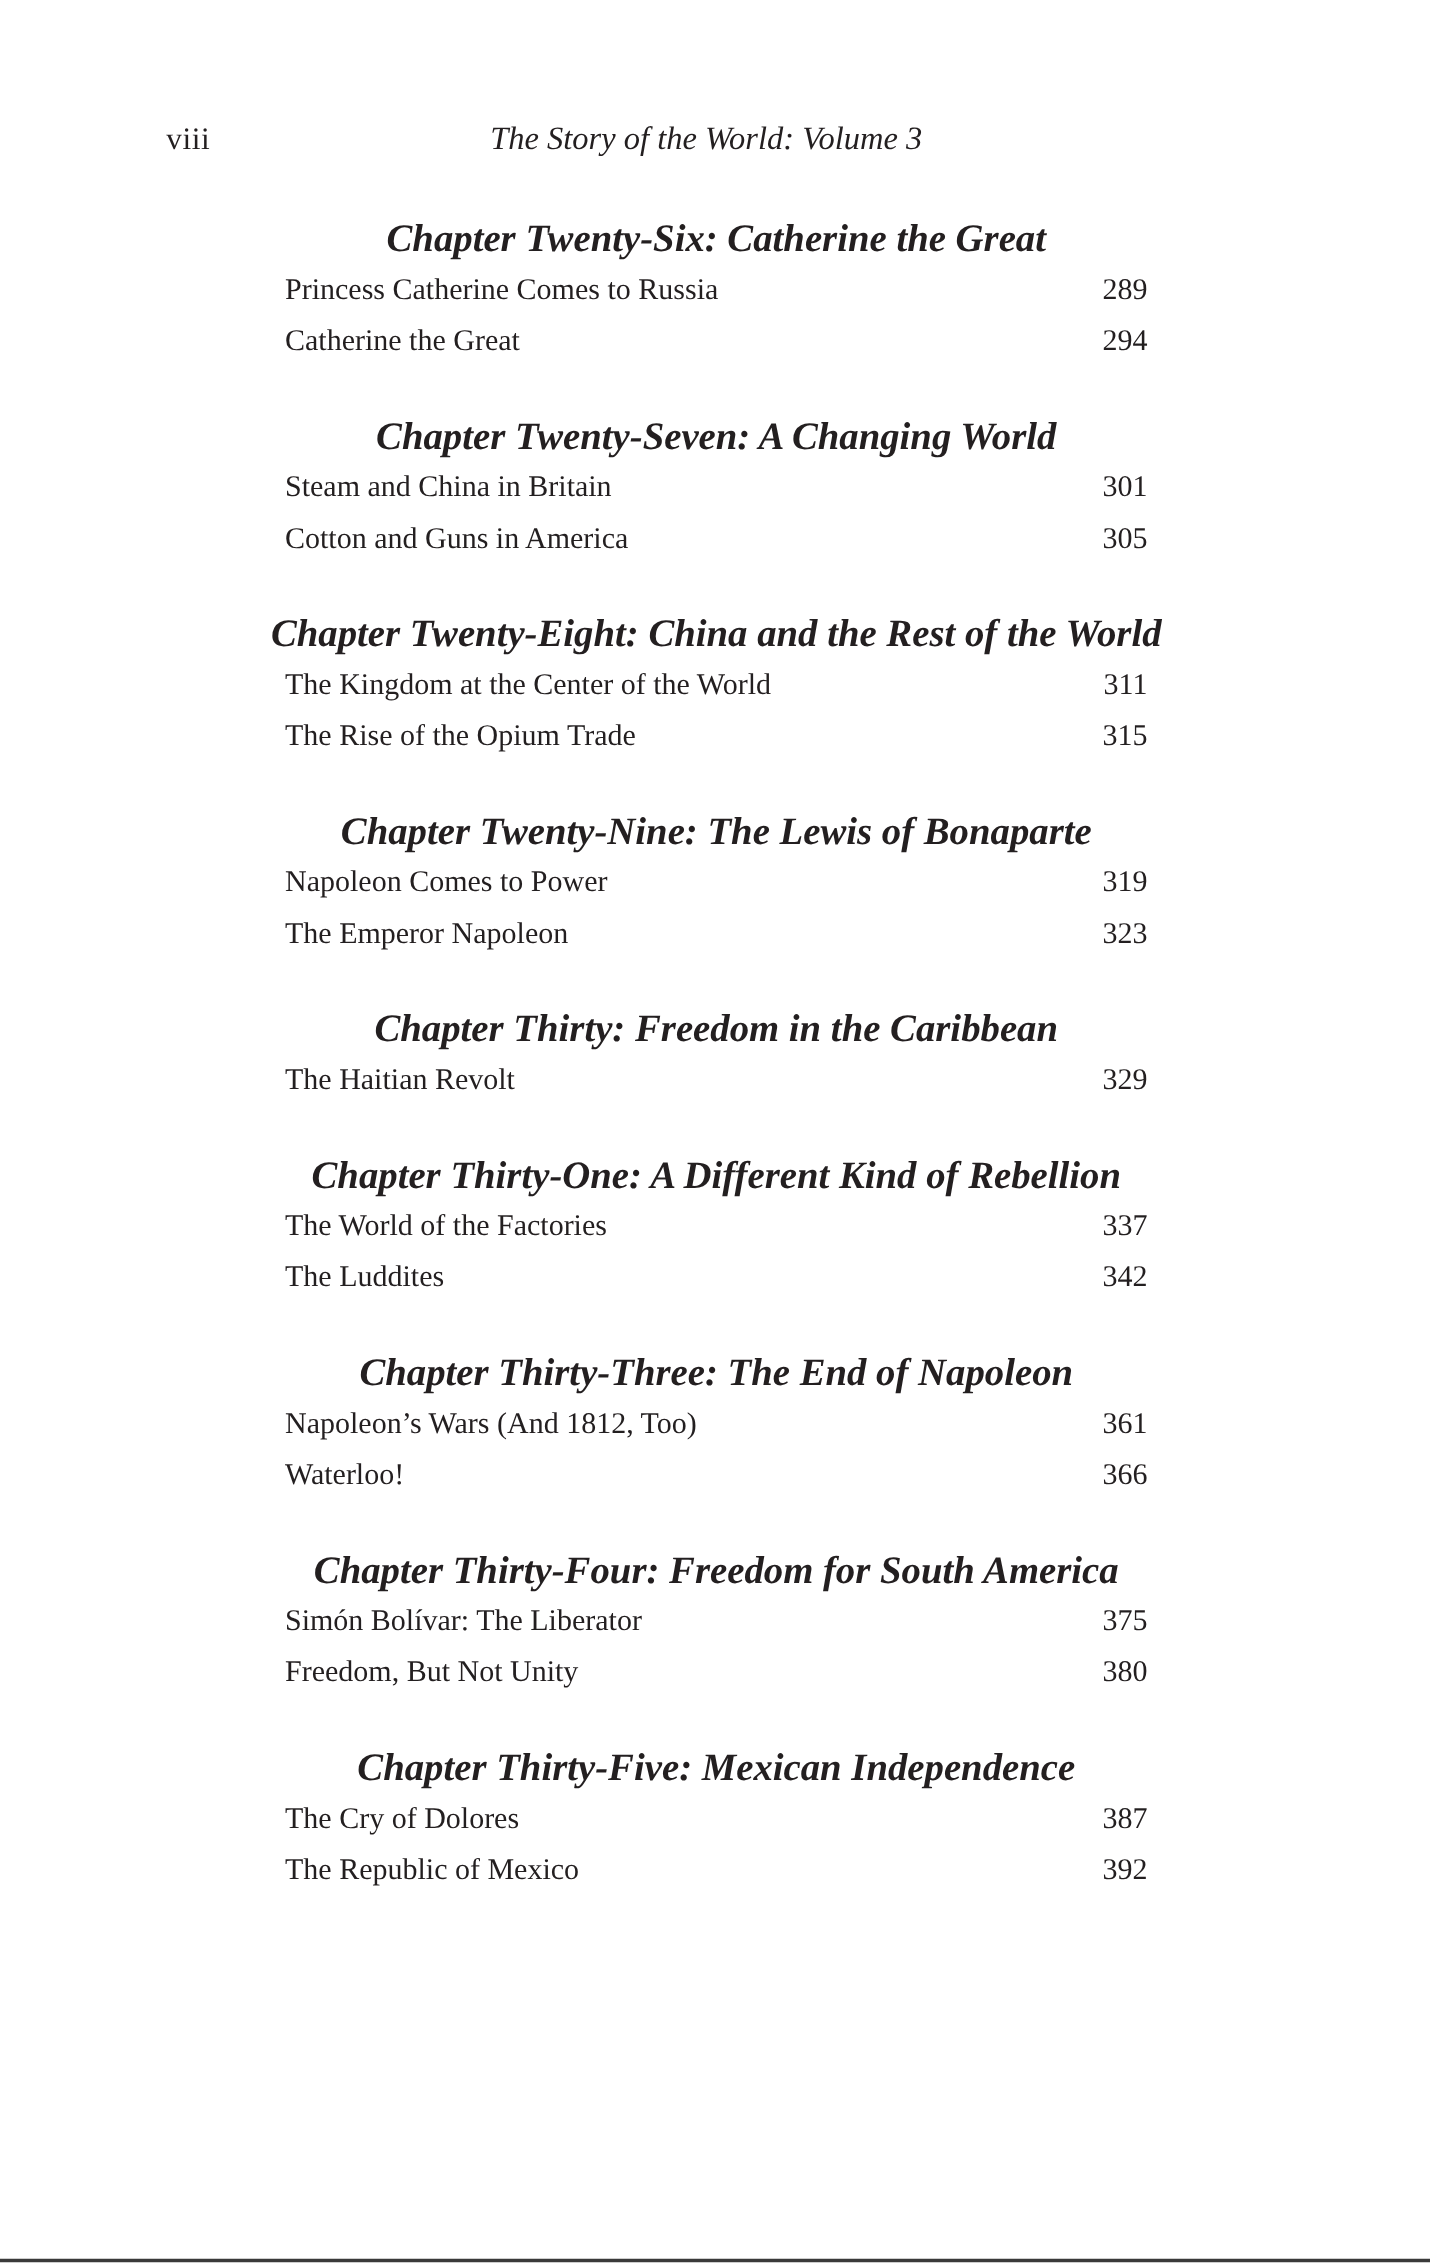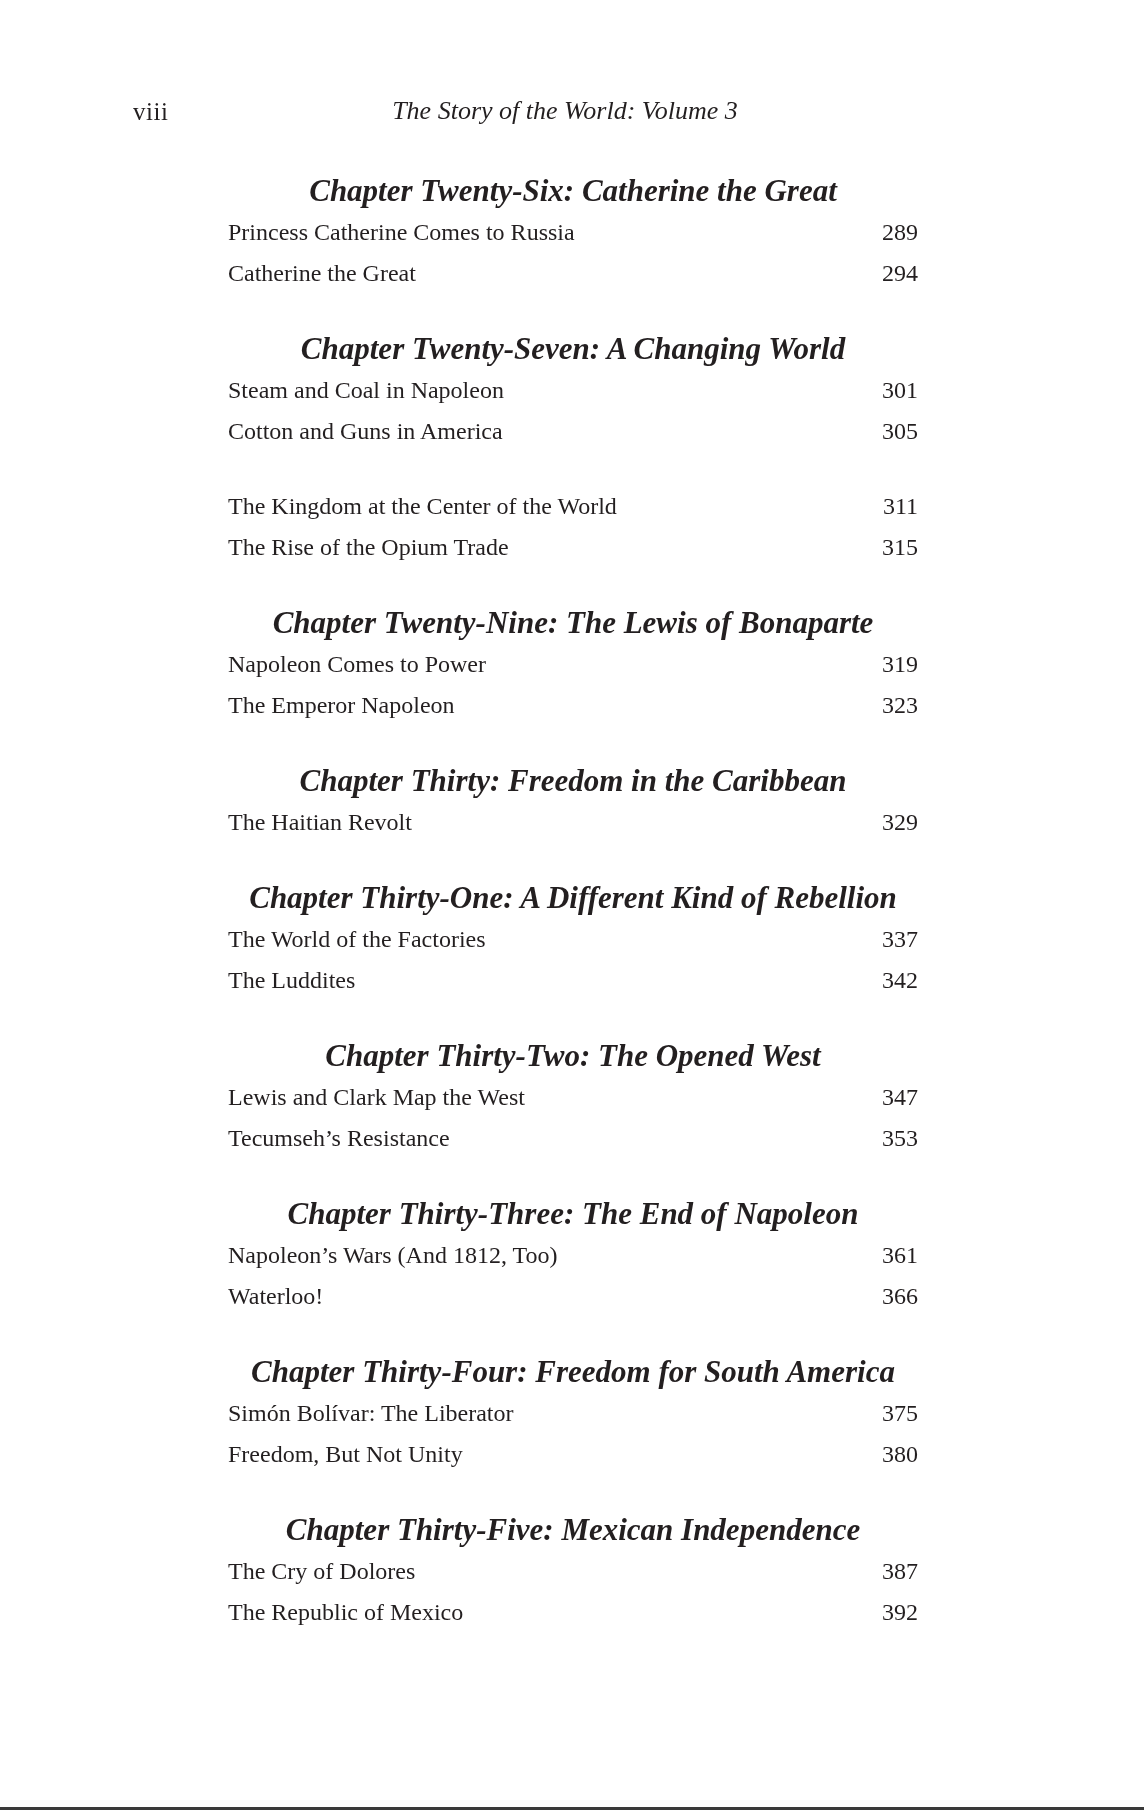--- a/index.html
+++ b/index.html
@@ -30,29 +30,30 @@
         <span class="pg">289</span>
       </div>
     <div class="entry">
         <span>Catherine the Great</span>
         <span class="pg">294</span>
       </div>
   </div>
   <div class="chapter">
     <div class="chapter-title">Chapter Twenty-Seven: A Changing World</div>
     <div class="entry">
-        <span>Steam and Coal in Napoleon</span>
+        <span>Steam and China in Britain</span>
         <span class="pg">301</span>
       </div>
     <div class="entry">
         <span>Cotton and Guns in America</span>
         <span class="pg">305</span>
       </div>
   </div>
   <div class="chapter">
+    <div class="chapter-title">Chapter Twenty-Eight: China and the Rest of the World</div>
     <div class="entry">
         <span>The Kingdom at the Center of the World</span>
         <span class="pg">311</span>
       </div>
     <div class="entry">
         <span>The Rise of the Opium Trade</span>
         <span class="pg">315</span>
       </div>
   </div>
   <div class="chapter">
@@ -75,31 +76,20 @@
   </div>
   <div class="chapter">
     <div class="chapter-title">Chapter Thirty-One: A Different Kind of Rebellion</div>
     <div class="entry">
         <span>The World of the Factories</span>
         <span class="pg">337</span>
       </div>
     <div class="entry">
         <span>The Luddites</span>
         <span class="pg">342</span>
-      </div>
-  </div>
-  <div class="chapter">
-    <div class="chapter-title">Chapter Thirty-Two: The Opened West</div>
-    <div class="entry">
-        <span>Lewis and Clark Map the West</span>
-        <span class="pg">347</span>
-      </div>
-    <div class="entry">
-        <span>Tecumseh’s Resistance</span>
-        <span class="pg">353</span>
       </div>
   </div>
   <div class="chapter">
     <div class="chapter-title">Chapter Thirty-Three: The End of Napoleon</div>
     <div class="entry">
         <span>Napoleon’s Wars (And 1812, Too)</span>
         <span class="pg">361</span>
       </div>
     <div class="entry">
         <span>Waterloo!</span>

